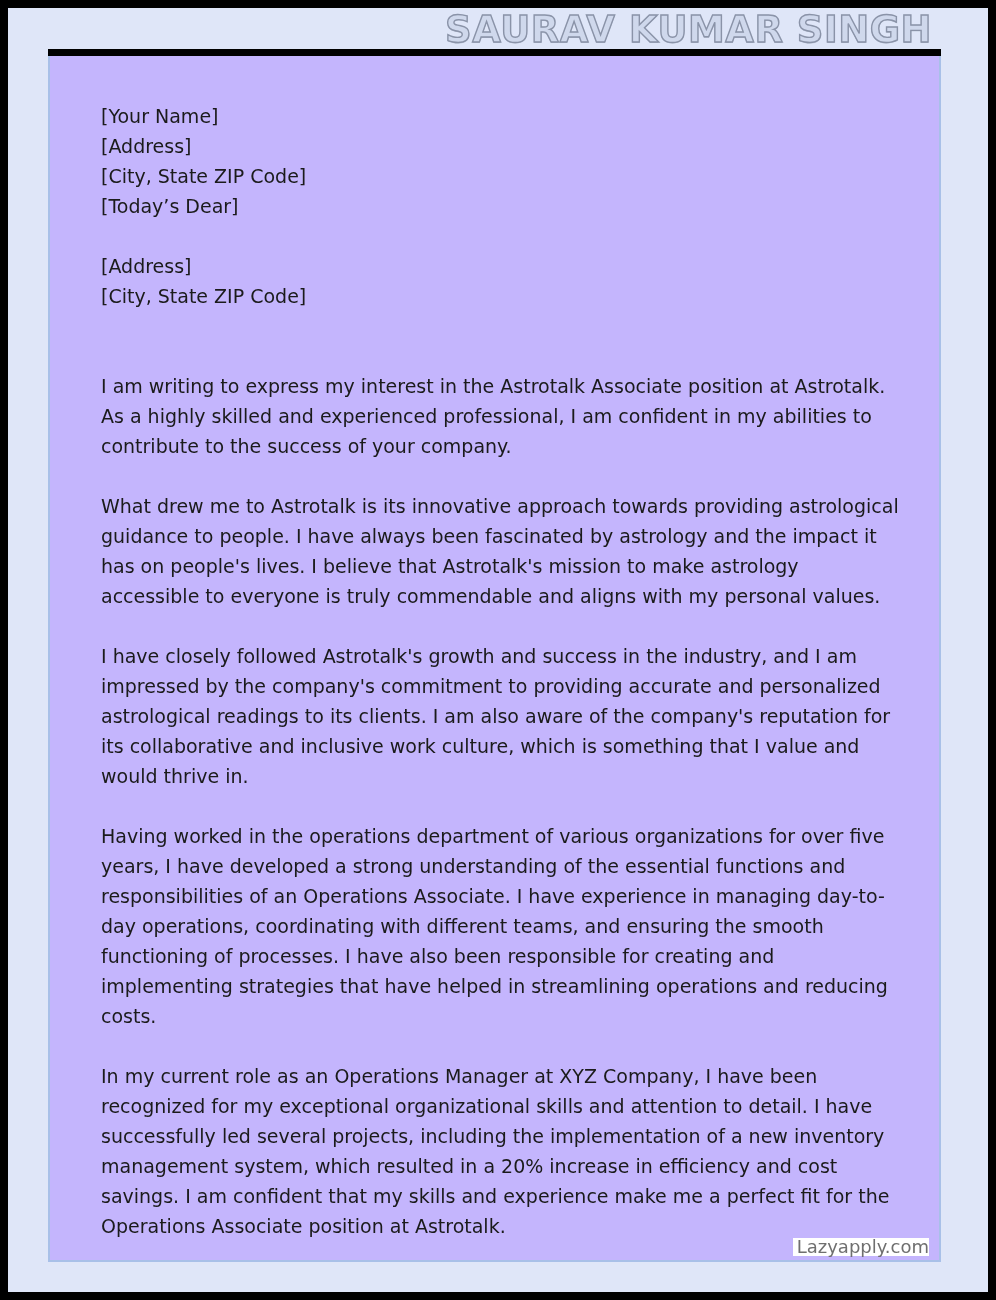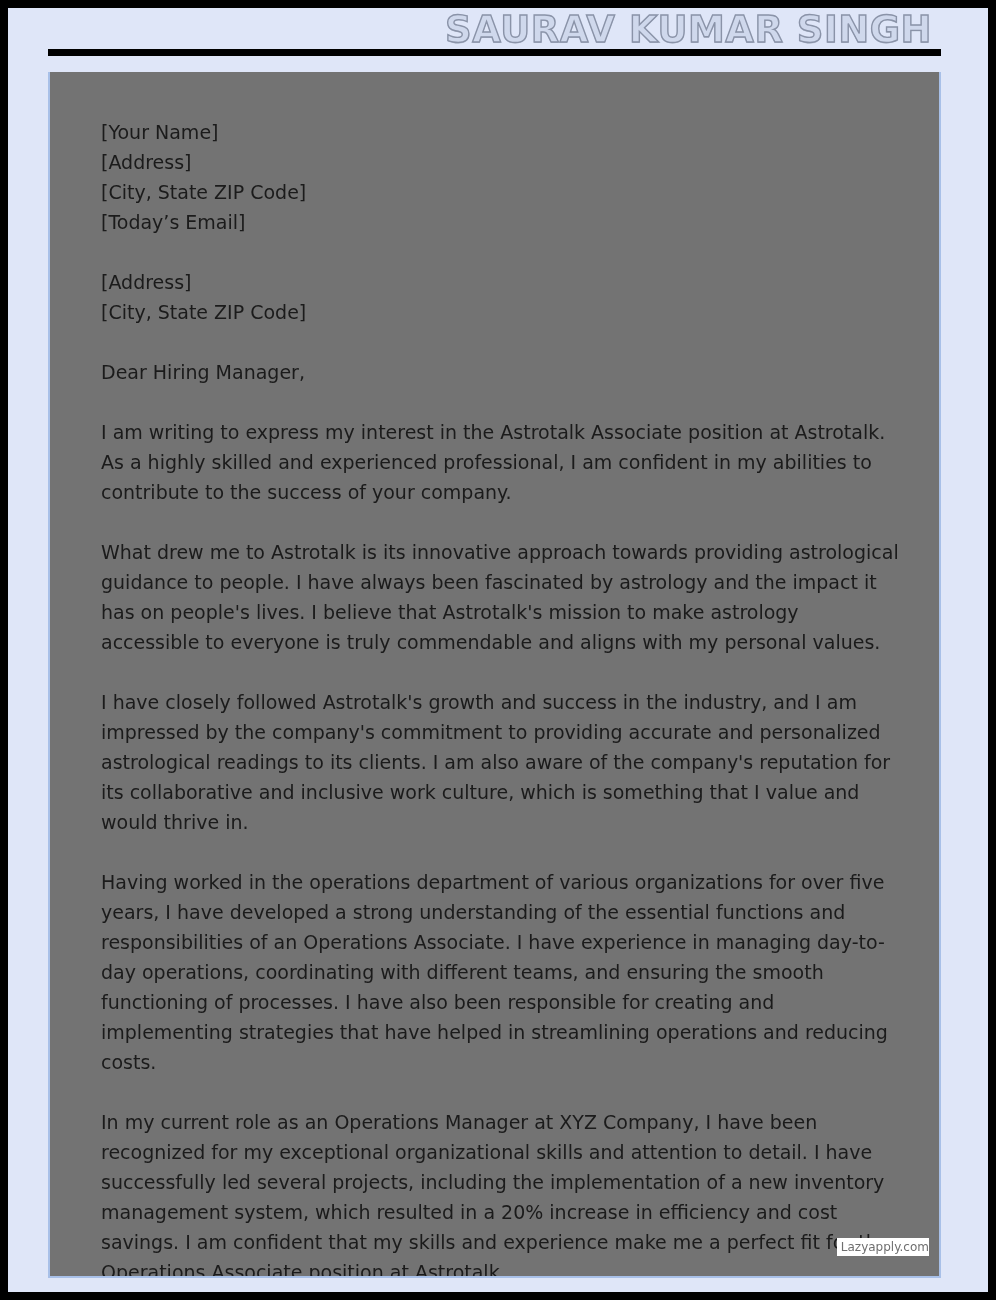--- a/index.html
+++ b/index.html
@@ -60,27 +60,26 @@
     background: #000000;
   }
 
   
   #letter-sheet {
     position: absolute;
     left: 40px;
     top: 48px;
     width: 893px;
     height: 1206px;
-    background: #737373;
+    background: #c4b5fd;
     border-left: 2px solid #a8c0e8;
     border-right: 2px solid #a8c0e8;
     border-bottom: 2px solid #a8c0e8;
     box-sizing: border-box;
     overflow: hidden;
-    margin-top: 16px;
   }
 
   #letter-body {
     position: absolute;
     left: 51px;
     top: 45px;
     width: 800px;
     font-family: "DejaVu Sans", sans-serif;
     font-size: 19px;
     line-height: 30px;
@@ -99,23 +98,23 @@
     text-align: left;
   }
   .gap {
     height: 30px;
   }
 
   
   #watermark {
     position: absolute;
     right: 10px;
-    bottom: 20px;
+    bottom: 4px;
     font-family: "DejaVu Sans", sans-serif;
-    font-size: 12px;
+    font-size: 18px;
     line-height: 18px;
     color: #6f6f6f;
     background: #ffffff;
     padding-left: 4px;
     white-space: nowrap;
   }
 </style>
 </head>
 <body>
 
@@ -128,33 +127,32 @@
   <div id="top-rule"></div>
 
   <div id="letter-sheet">
 
     <div id="letter-body">
 
       <div class="block">
         <div class="block-line">[Your Name]</div>
         <div class="block-line">[Address]</div>
         <div class="block-line">[City, State ZIP Code]</div>
-        <div class="block-line">[Today’s Email]</div>
+        <div class="block-line">[Today’s Dear]</div>
       </div>
 
       <div class="gap"></div>
 
       <div class="block">
         <div class="block-line">[Address]</div>
         <div class="block-line">[City, State ZIP Code]</div>
       </div>
 
       <div class="gap"></div>
 
-      <div class="para">Dear Hiring Manager,</div>
 
       <div class="gap"></div>
 
       <div class="para">I am writing to express my interest in the Astrotalk Associate position at Astrotalk. As a highly skilled and experienced professional, I am confident in my abilities to contribute to the success of your company.</div>
 
       <div class="gap"></div>
 
       <div class="para">What drew me to Astrotalk is its innovative approach towards providing astrological guidance to people. I have always been fascinated by astrology and the impact it has on people's lives. I believe that Astrotalk's mission to make astrology accessible to everyone is truly commendable and aligns with my personal values.</div>
 
       <div class="gap"></div>

